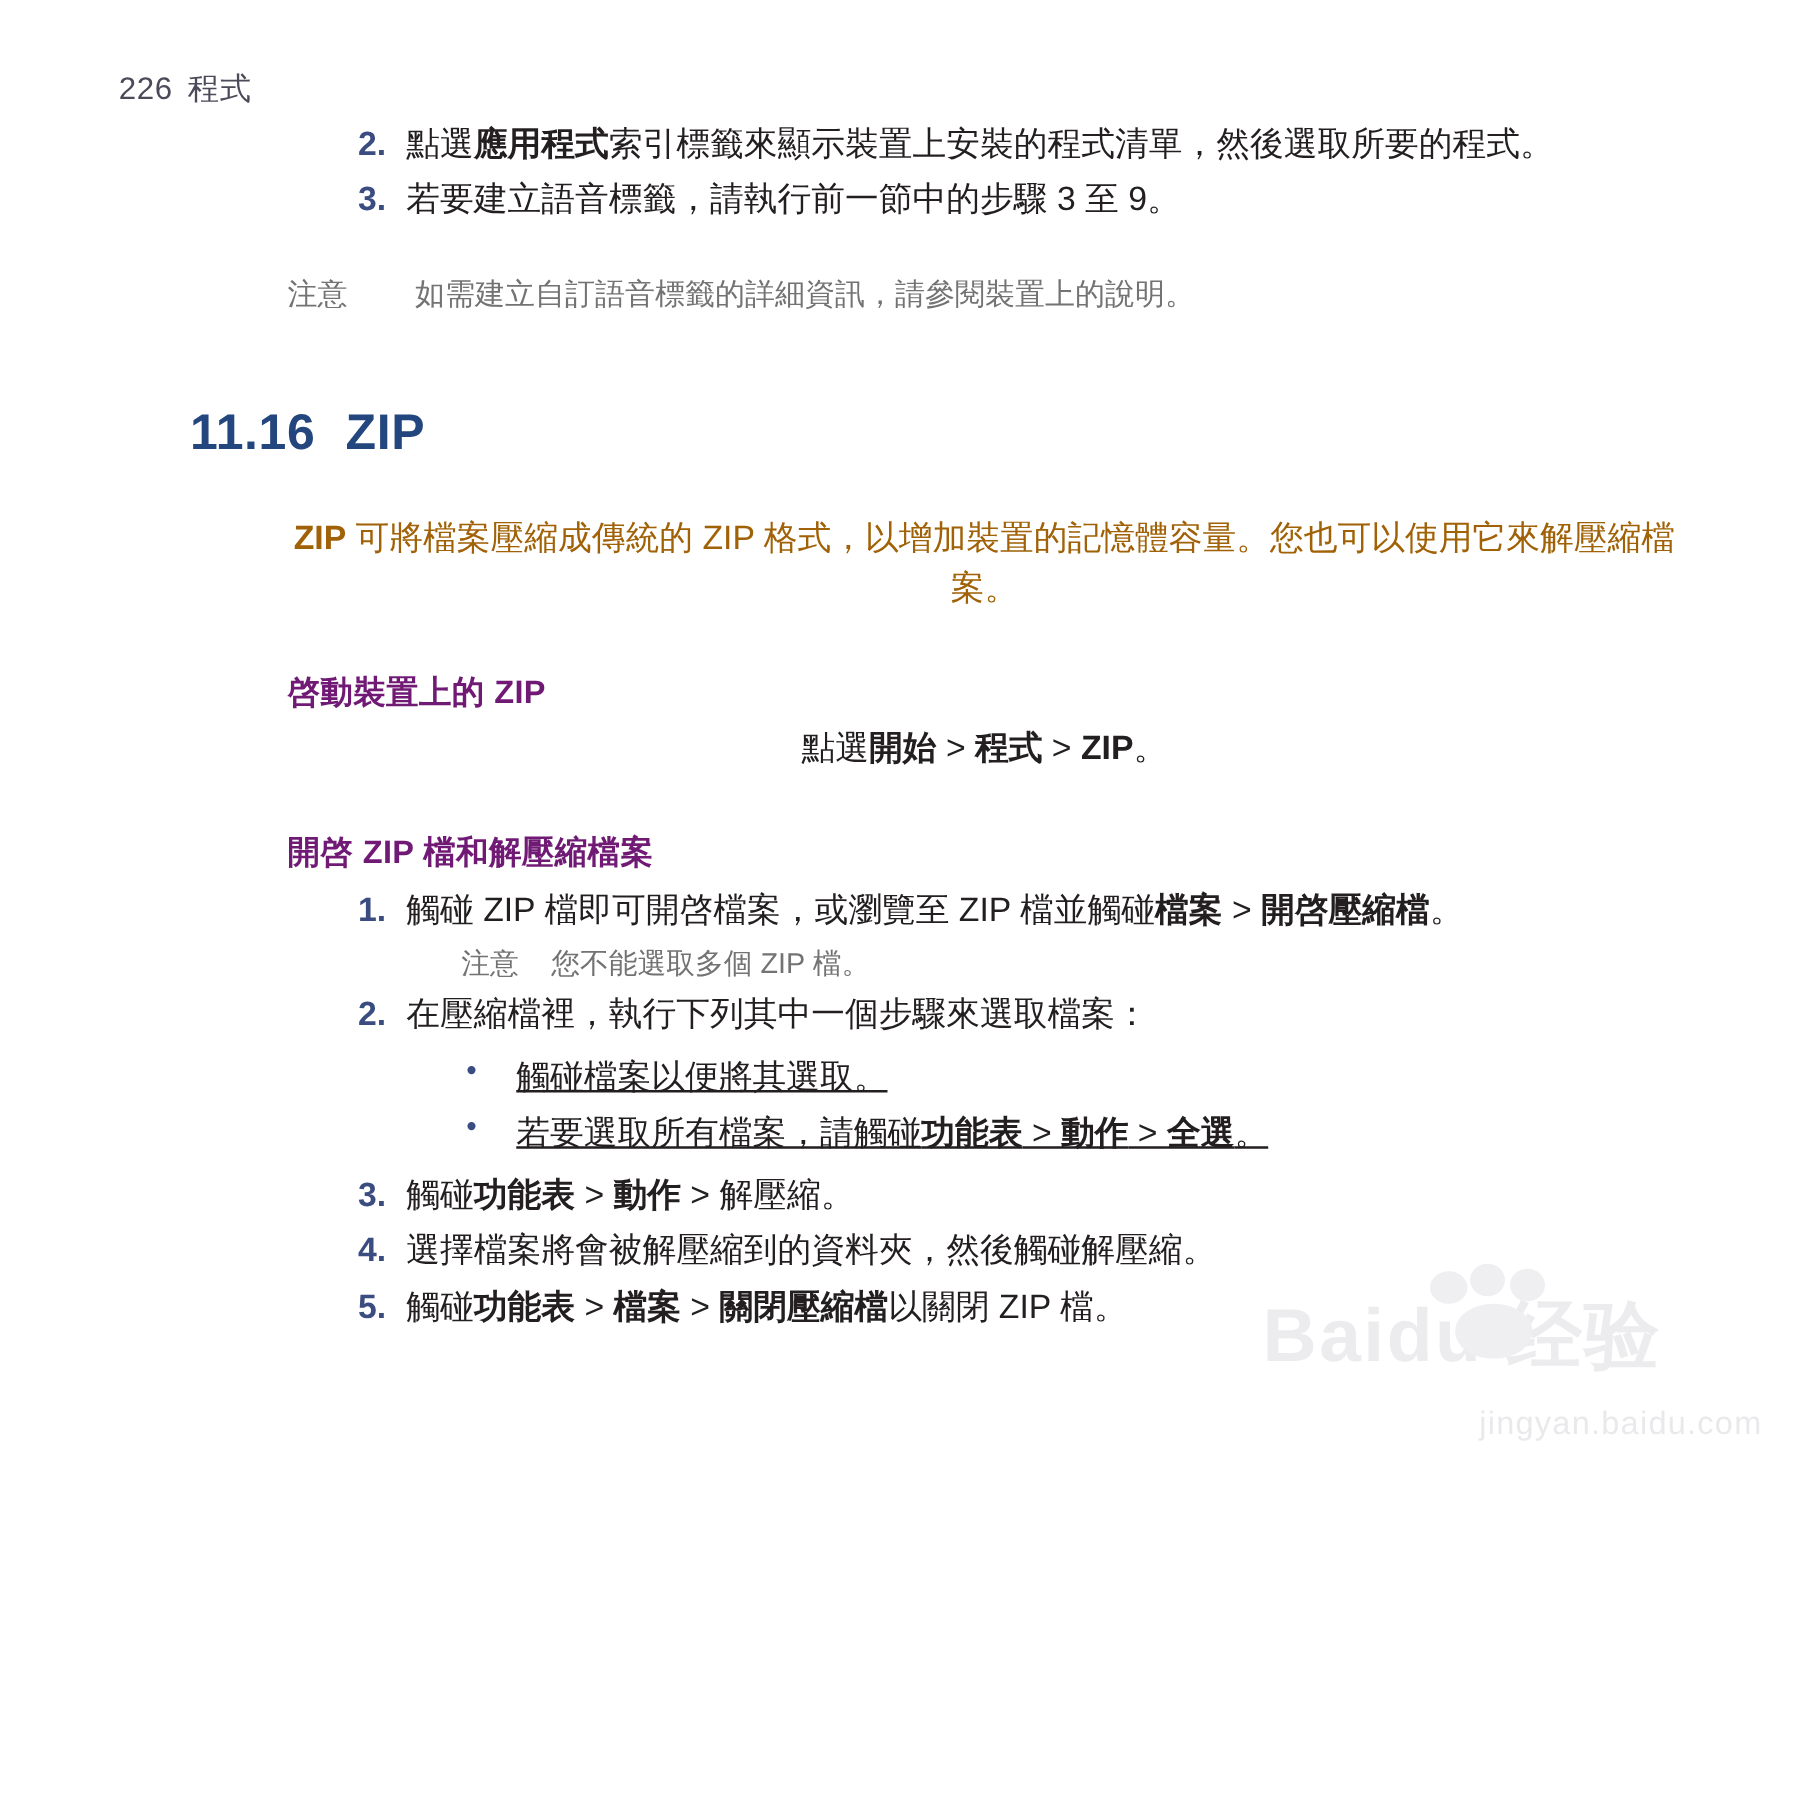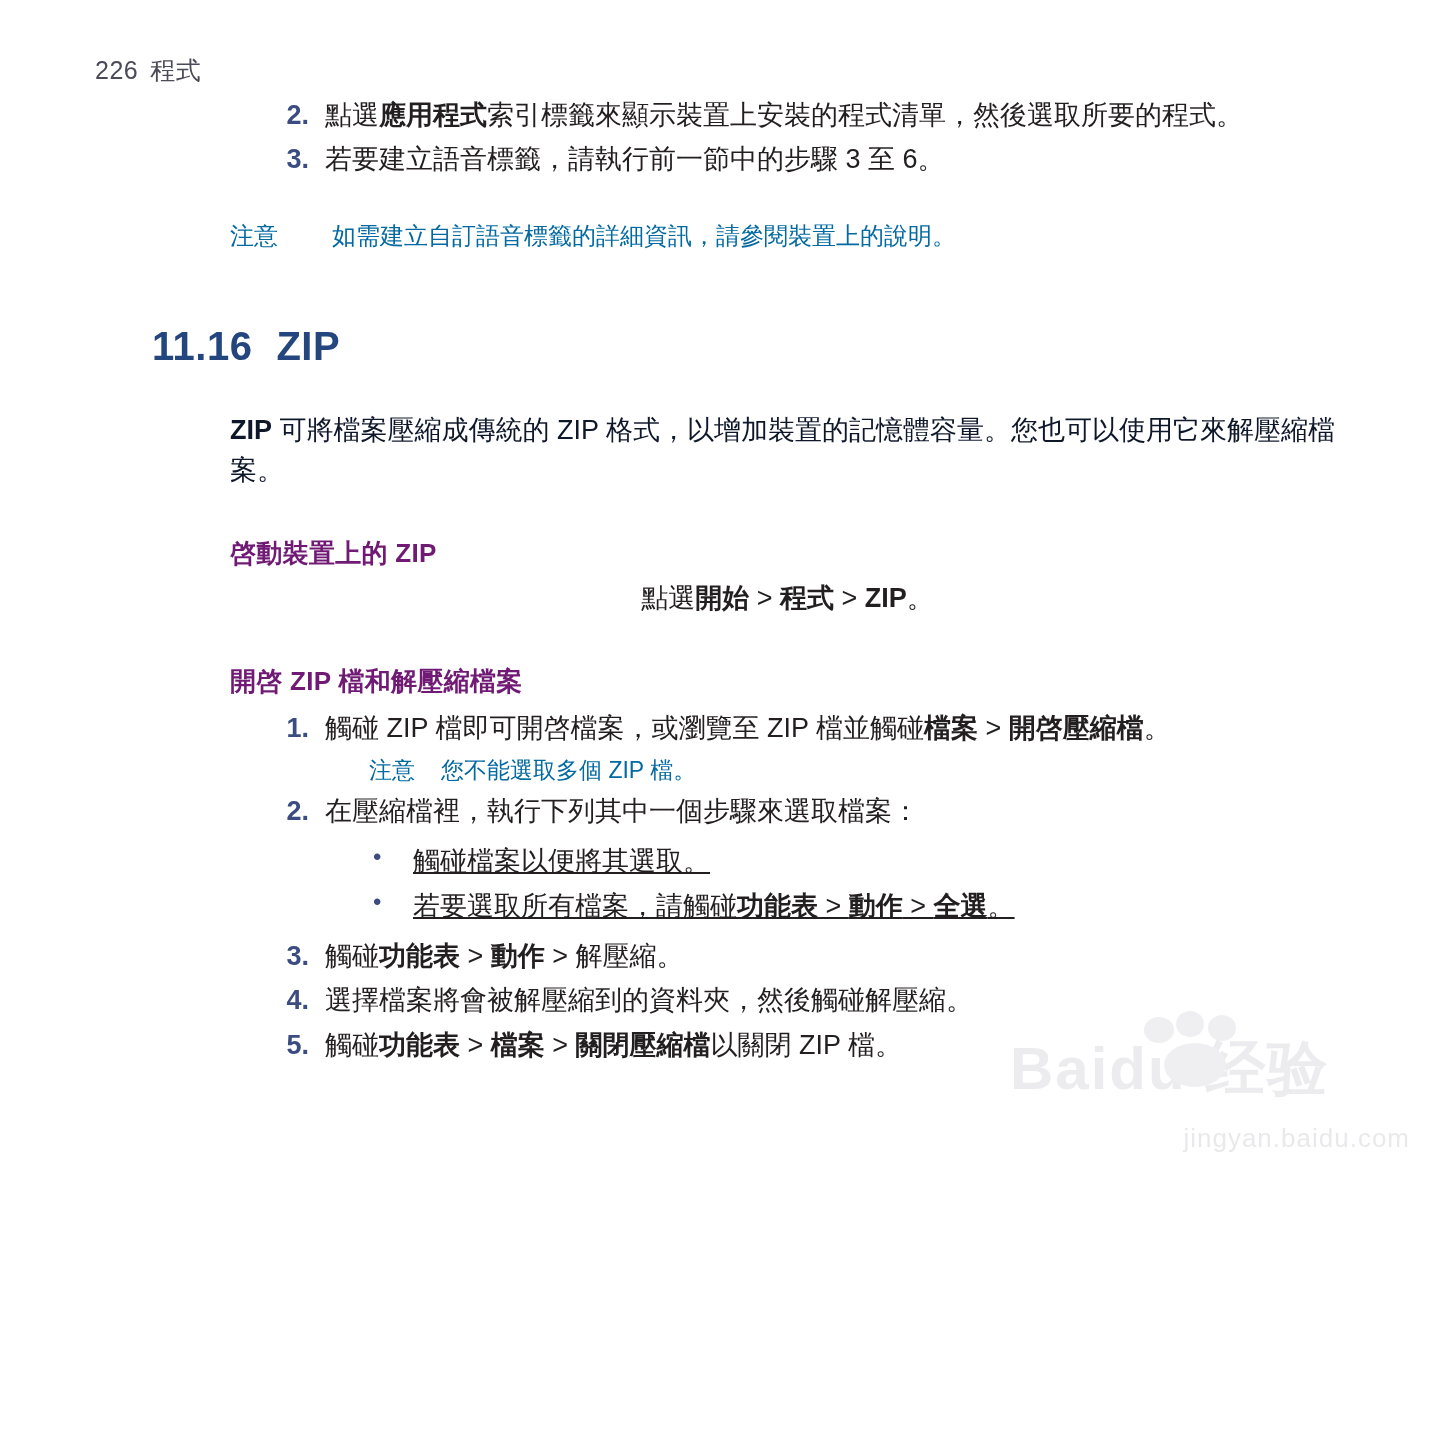--- a/index.html
+++ b/index.html
@@ -64,21 +64,21 @@
     line-height: 1.42;
     color: #231f20;
     flex: 1;
   }
 
   b, .bold { font-weight: bold; }
 
   .note {
     display: flex;
     align-items: flex-start;
-    color: #0369a1;
+    color: #737373;
     font-size: 24px;
     line-height: 1.4;
   }
   .note .note-label {
     flex: 0 0 auto;
     margin-right: 54px;
     white-space: nowrap;
   }
   .note.small { font-size: 23px; }
   .note.small .note-label { margin-right: 26px; }
@@ -95,21 +95,22 @@
   }
   .section-heading .sec-num {
     margin-right: 24px;
   }
 
   .intro-para {
     font-size: 27px;
     line-height: 1.46;
     margin-left: 190px;
     margin-right: 135px;
-    color: #0f172a;
+    color: #a16207;
+    text-align: center;
   }
 
   .sub-heading {
     color: #701a75;
     font-weight: bold;
     font-size: 26px;
     margin-left: 190px;
     letter-spacing: 0.3px;
   }
 
@@ -193,21 +194,21 @@
 
   <div class="content">
 
     <div id="top-steps" style="margin-left:225px;margin-right:130px;">
         <div class="ol-item">
           <div class="ol-num">2.</div>
           <div class="ol-text"><span>點選</span><b>應用程式</b><span>索引標籤來顯示裝置上安裝的程式清單，然後選取所要的程式。</span></div>
         </div>
         <div class="ol-item">
           <div class="ol-num">3.</div>
-          <div class="ol-text"><span>若要建立語音標籤，請執行前一節中的步驟 3 至 6。</span></div>
+          <div class="ol-text"><span>若要建立語音標籤，請執行前一節中的步驟 3 至 9。</span></div>
         </div>
       </div>
 
     <div class="note" style="margin-left:190px;margin-right:140px;margin-top:40px;">
       <span class="note-label">注意</span>
       <span>如需建立自訂語音標籤的詳細資訊，請參閱裝置上的說明。</span>
     </div>
 
     <div class="section-heading" style="margin-top:72px;">
       <span class="sec-num">11.16</span>

